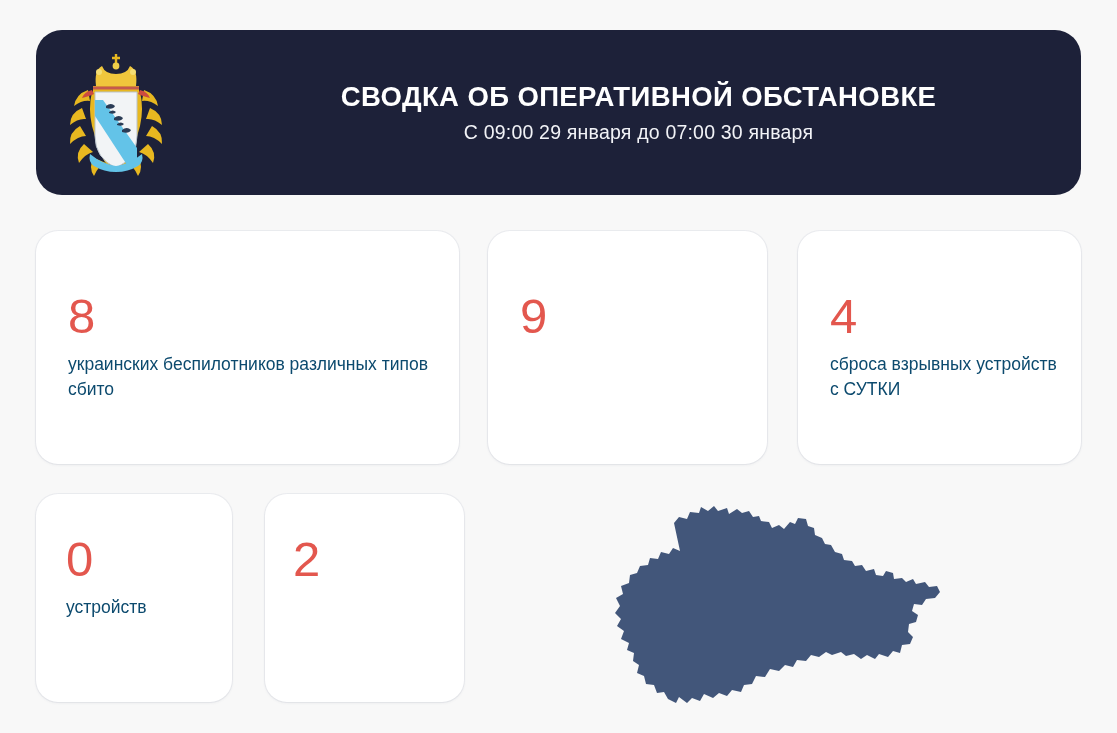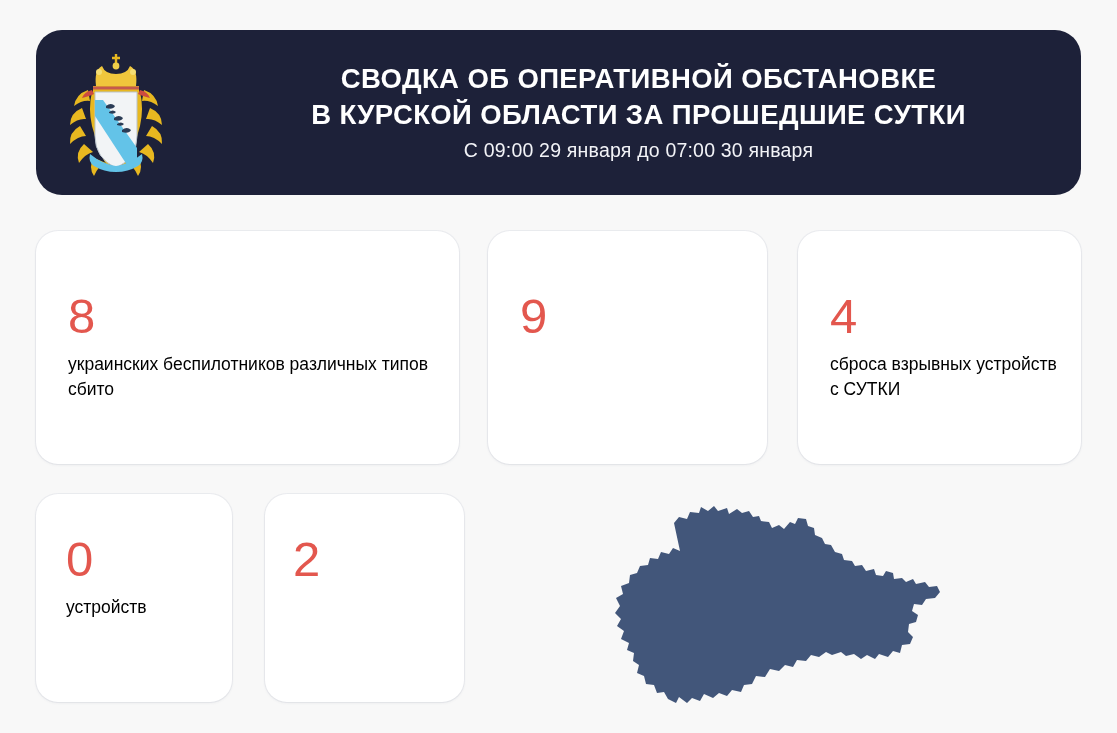--- a/index.html
+++ b/index.html
@@ -95,21 +95,21 @@
     right: 18px;
   }
   .stat-number {
     color: #e3574e;
     font-size: 49px;
     line-height: 0.96;
     font-weight: normal;
     letter-spacing: 0px;
   }
   .stat-label {
-    color: #000000;
+    color: #0c4a6e;
     font-size: 17.5px;
     line-height: 1.45;
     margin-top: 12px;
     font-weight: normal;
   }
 
   
   #card-drones   { left: 36px;  top: 231px; width: 423px; height: 233px; }
   #card-artillery{ left: 488px; top: 231px; width: 279px; height: 233px; }
   #card-drops    { left: 798px; top: 231px; width: 283px; height: 233px; }
@@ -186,21 +186,20 @@
       </g>
 
       <g fill="#63c3e8">
         <path d="M28 104 q12 10 26 12 q14 -2 26 -12 q2 8 -4 12 q-10 6 -22 6 q-12 0 -22 -6 q-6 -4 -4 -12 z"></path>
       </g>
     </svg>
   </div>
 
   <div class="header-center">
     <div class="title-line">СВОДКА ОБ ОПЕРАТИВНОЙ ОБСТАНОВКЕ</div>
-    <div class="title-line">В КУРСКОЙ ОБЛАСТИ ЗА ПРОШЕДШИЕ СУТКИ</div>
     <div class="subtitle-line">С 09:00 29 января до 07:00 30 января</div>
   </div>
 
 </div>
 
 <div class="card" id="card-drones">
   <div class="card-inner">
     <div class="stat-number" style="color: rgb(227, 87, 78);">8</div>
     <div class="stat-label">украинских беспилотников различных типов сбито</div>
   </div>

